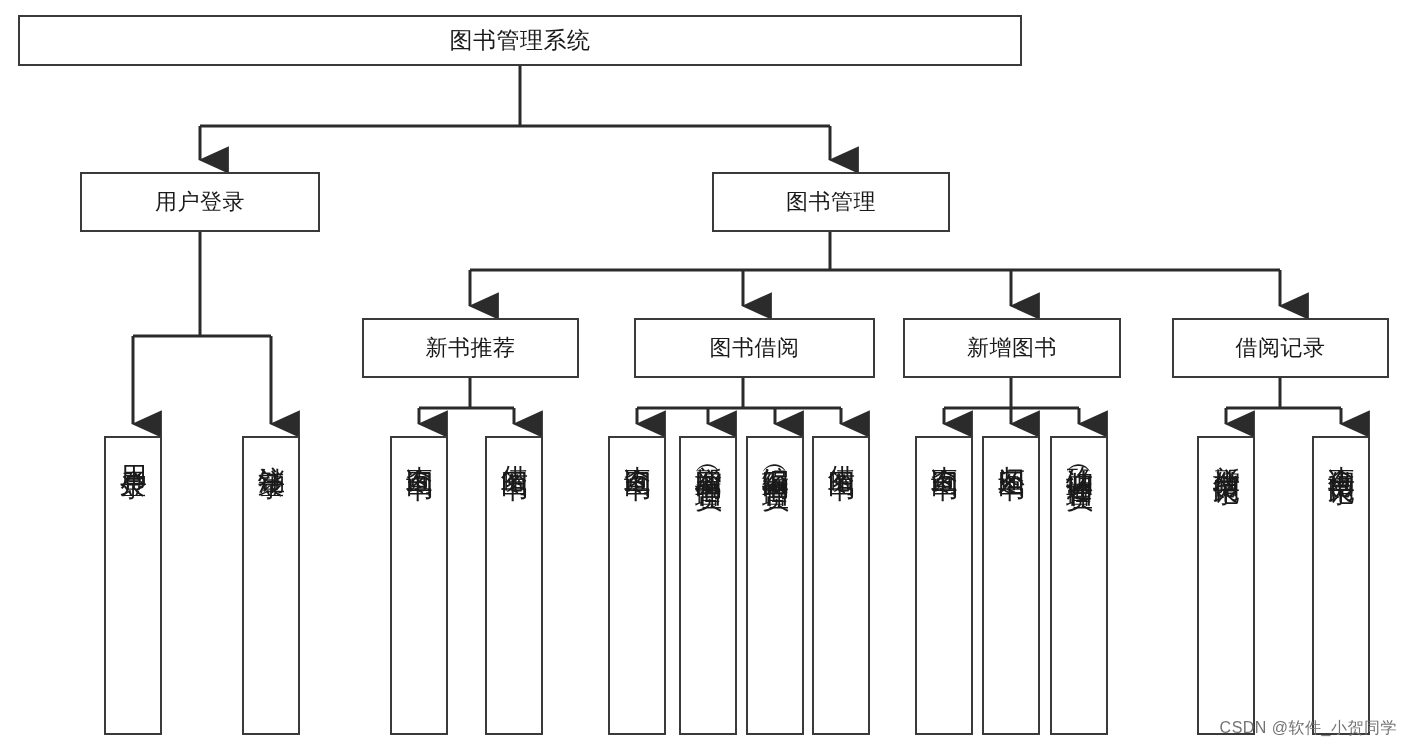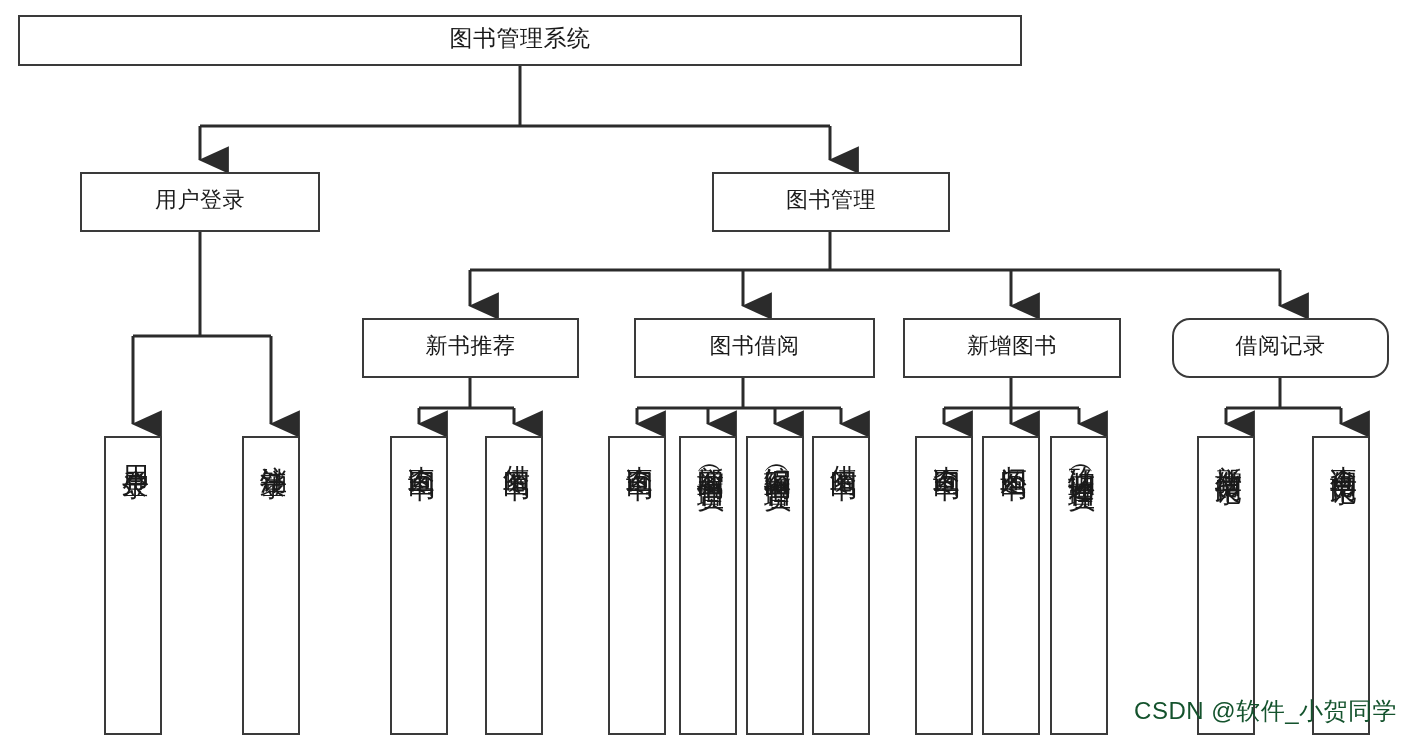--- a/index.html
+++ b/index.html
@@ -26,21 +26,20 @@
   
   .node{
     position:absolute;
     box-sizing:border-box;
     background:#ffffff;
     border:2.5px solid #3a3a3a;
     display:flex;
     align-items:center;
     justify-content:center;
     overflow:hidden;
-    font-family:Liberation Mono, monospace;
   }
   .node .label{
     display:block;
     text-align:center;
     line-height:1.18;
     color:#1a1a1a;
     letter-spacing:0.5px;
   }
   
   .node.horiz .label{
@@ -59,23 +58,23 @@
     text-orientation:upright;
     font-size:27px;
     line-height:1.0;
     letter-spacing:3px;
     white-space:nowrap;
   }
   
   #watermark{
     position:absolute;
     right:8px;
-    bottom:20px;
-    font-size:24px;
-    color:#14532d;
+    bottom:8px;
+    font-size:16px;
+    color:#737373;
     white-space:nowrap;
     letter-spacing:0.5px;
     pointer-events:none;
   }
 </style>
 </head>
 <body>
 
 <div id="diagram">
 
@@ -142,21 +141,21 @@
 
   <div class="node horiz" style="left:712px;top:172px;width:238px;height:60px;">
     <span class="label">图书管理</span>
   </div>
   <div class="node horiz" style="left:634px;top:318px;width:241px;height:60px;">
     <span class="label">图书借阅</span>
   </div>
   <div class="node horiz" style="left:903px;top:318px;width:218px;height:60px;">
     <span class="label">新增图书</span>
   </div>
-  <div class="node horiz" style="left:1172px;top:318px;width:217px;height:60px;border-radius:18px;">
+  <div class="node horiz" style="left:1172px;top:318px;width:217px;height:60px;">
     <span class="label">借阅记录</span>
   </div>
 
   <div class="node vert" style="left:104px;top:436px;width:58px;height:299px;">
     <span class="label">用户登录</span>
   </div>
   <div class="node vert" style="left:242px;top:436px;width:58px;height:299px;">
     <span class="label">注销登录</span>
   </div>
 

